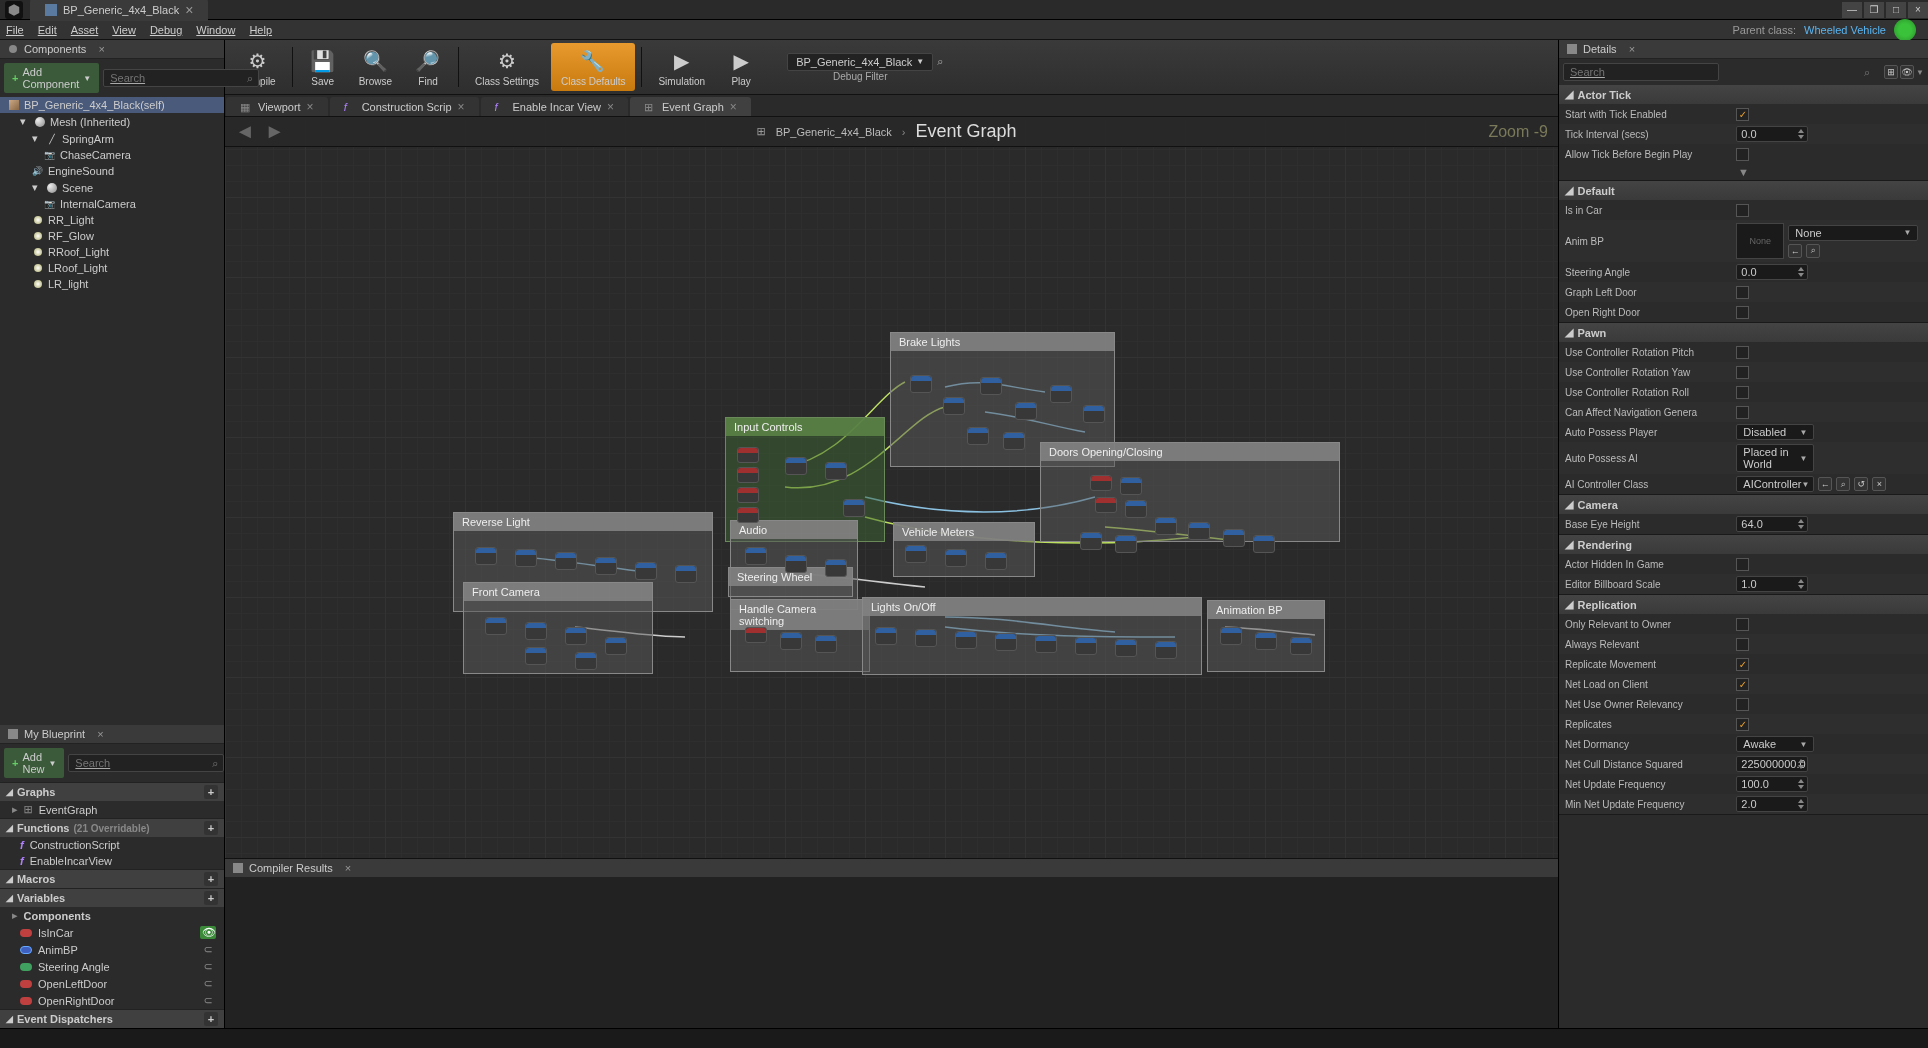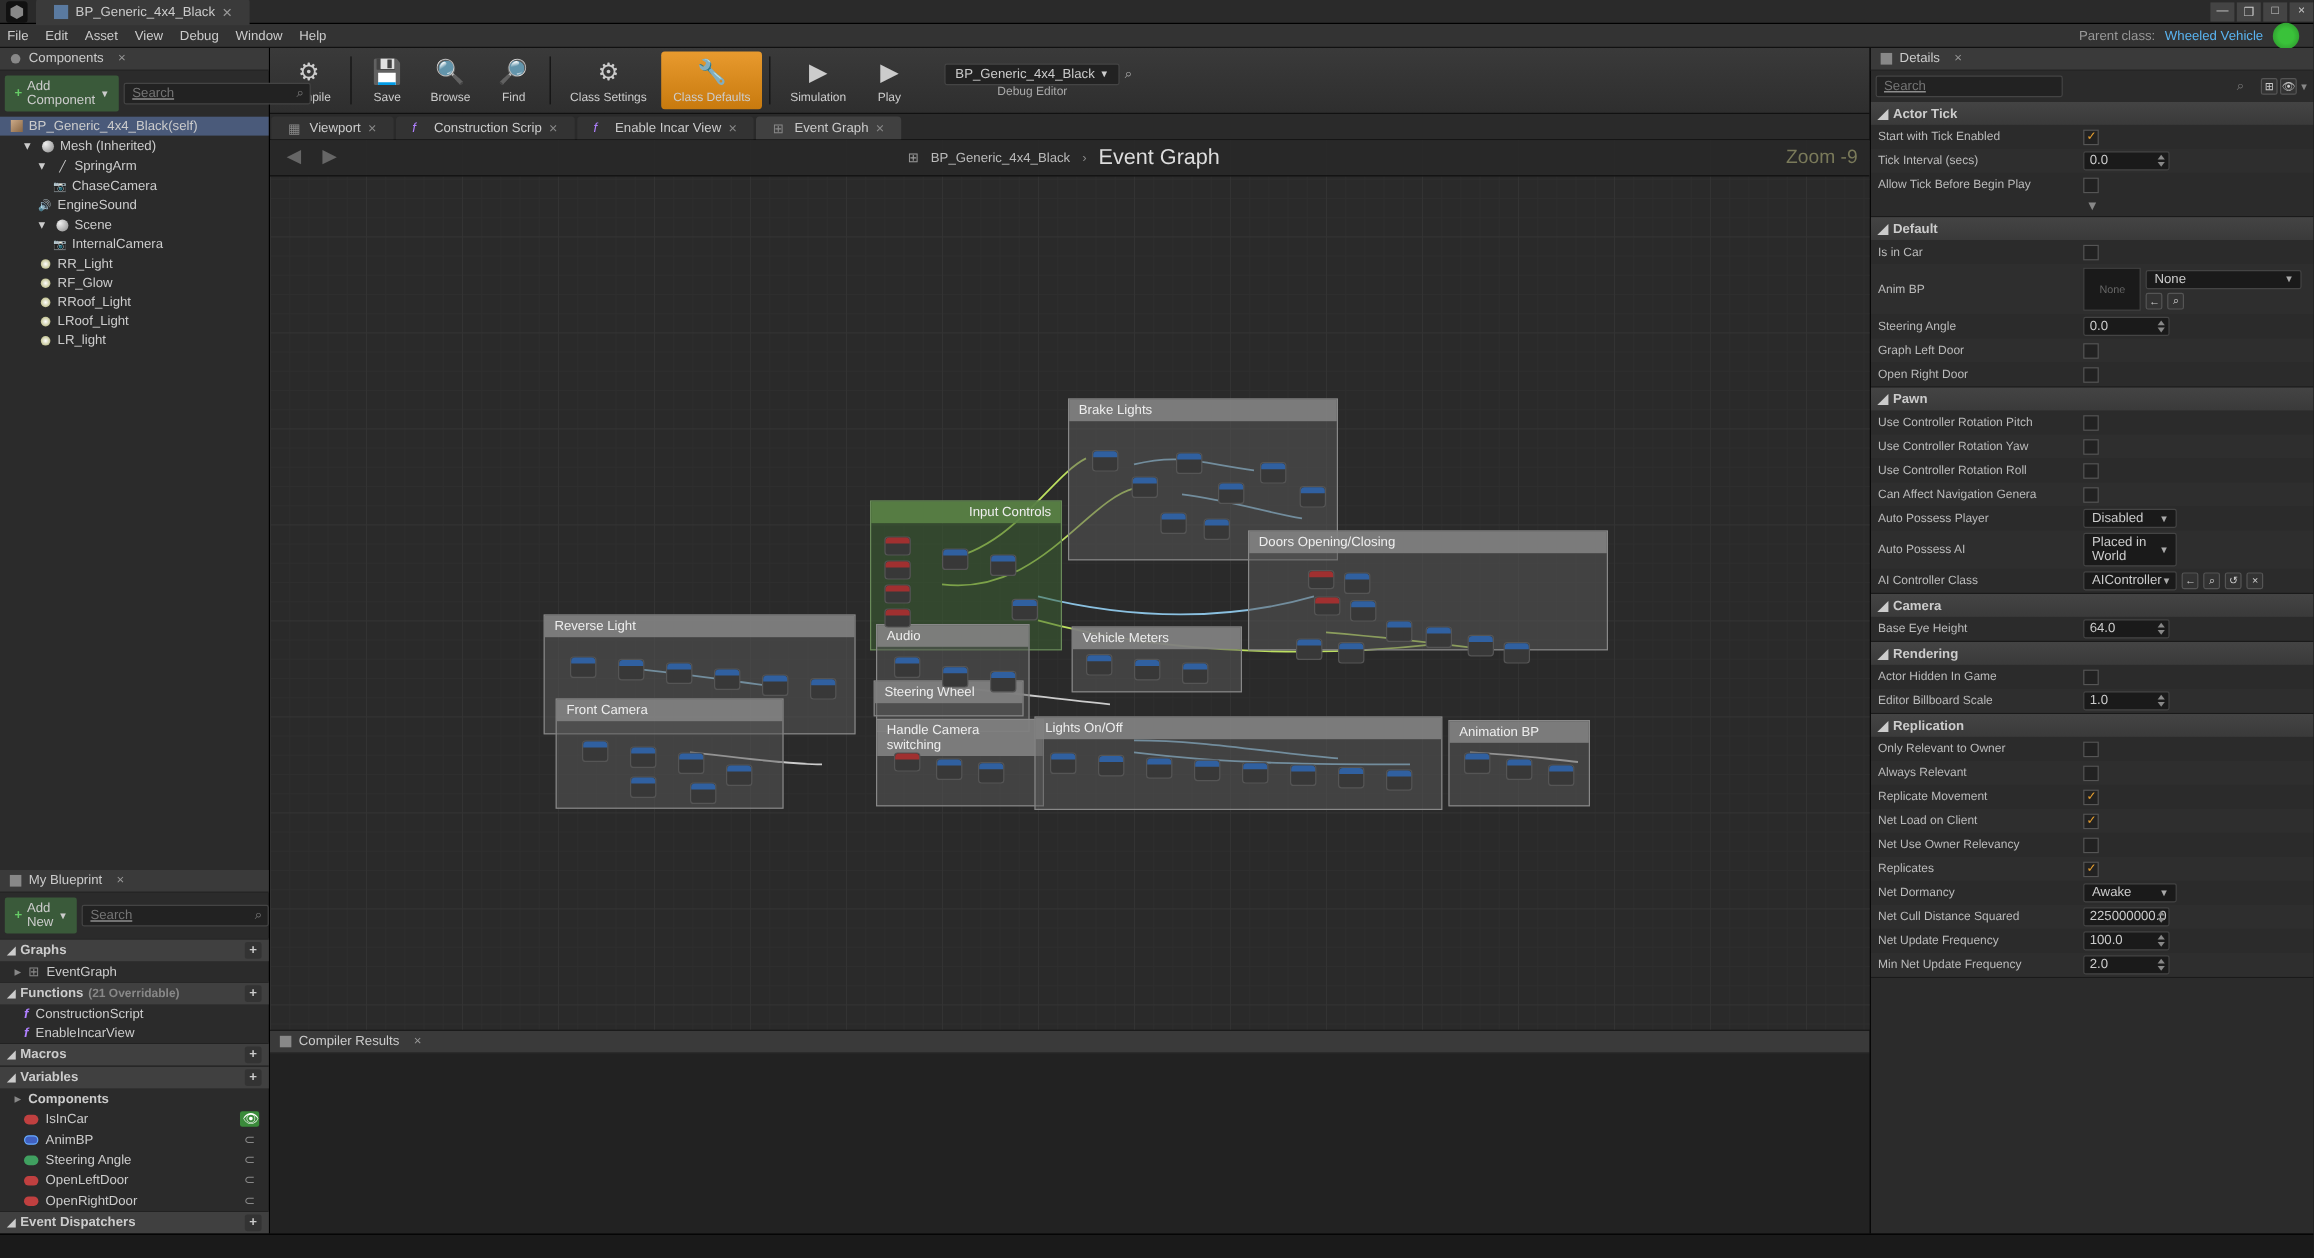--- a/index.html
+++ b/index.html
@@ -6,21 +6,21 @@
 body { background: #1a1a1a; color: #ccc; width: 1928px; height: 1048px; overflow: hidden; position: relative; }
 .title-bar { height: 20px; background: #2a2a2a; display: flex; align-items: center; border-bottom: 1px solid #000; }
 .title-bar .ue-logo { width: 18px; height: 18px; margin: 0 5px; background: #111; border-radius: 3px; display: flex; align-items: center; justify-content: center; }
 .title-tab { background: #3a3a3a; padding: 3px 15px; margin: 0 2px; border-radius: 3px 3px 0 0; display: flex; align-items: center; gap: 6px; }
 .title-tab .x { color: #999; font-size: 14px; }
 .win-controls { margin-left: auto; display: flex; gap: 2px; }
 .win-btn { width: 20px; height: 16px; background: #444; display: flex; align-items: center; justify-content: center; font-size: 10px; }
 .save-badge { width: 22px; height: 22px; background: radial-gradient(circle, #3ac23a 40%, #2a8a2a 100%); border-radius: 50%; margin-right: 6px; }
 
 .menu-bar { height: 20px; background: #333; display: flex; align-items: center; padding: 0 6px; gap: 14px; border-bottom: 1px solid #111; }
-.menu-bar .item { font-size: 11px; color: #ccc; cursor: pointer; }
+.menu-bar .item { font-size: 11px; color: #ccc; cursor: pointer; text-decoration: underline; }
 .menu-right { margin-left: auto; display: flex; align-items: center; gap: 8px; }
 
 .main { display: flex; height: calc(100% - 60px); }
 .left-col { width: 225px; display: flex; flex-direction: column; background: #2b2b2b; border-right: 1px solid #000; }
 .panel-header { background: #3a3a3a; padding: 3px 8px; display: flex; align-items: center; gap: 6px; font-size: 11px; border-bottom: 1px solid #222; }
 .panel-header .close { margin-left: 6px; color: #999; }
 .add-bar { display: flex; gap: 4px; padding: 4px; align-items: center; }
 .add-btn { background: #3a5a3a; padding: 3px 8px; border-radius: 2px; display: flex; align-items: center; gap: 4px; cursor: pointer; }
 .add-btn .plus { color: #6c6; font-weight: bold; }
 .search-box { flex: 1; background: #222; border: 1px solid #444; padding: 2px 6px; color: #aaa; border-radius: 2px; text-decoration: underline; }
@@ -80,21 +80,21 @@
 .nav-arrow { font-size: 20px; color: #666; cursor: pointer; }
 .breadcrumb { margin-left: auto; margin-right: auto; display: flex; align-items: center; gap: 10px; font-size: 15px; }
 .breadcrumb .bp-icon { color: #999; }
 .breadcrumb .sep { color: #888; }
 .breadcrumb .current { font-size: 18px; color: #ddd; }
 .zoom { color: #7a7a5a; font-size: 16px; }
 
 .watermark { position: absolute; right: 20px; bottom: 60px; font-size: 42px; font-weight: bold; color: rgba(200,200,200,0.15); letter-spacing: 4px; pointer-events: none; }
 
 .comment-box { position: absolute; background: rgba(90,90,90,0.5); border: 1px solid #888; }
-.comment-box.green { background: rgba(60,100,50,0.5); border-color: #6a8a5a; text-align: right; }
+.comment-box.green { background: rgba(60,100,50,0.5); border-color: #6a8a5a; }
 .comment-box .comment-title { background: rgba(130,130,130,0.9); padding: 3px 8px; font-size: 11px; color: #eee; }
 .comment-box.green .comment-title { background: rgba(90,130,70,0.9); }
 
 .node { position: absolute; background: #383838; border: 1px solid #555; border-radius: 3px; min-width: 18px; min-height: 14px; }
 .node.red-hdr::before { content:''; position:absolute; top:0; left:0; right:0; height:5px; background:#a03030; border-radius: 3px 3px 0 0; }
 .node.blue-hdr::before { content:''; position:absolute; top:0; left:0; right:0; height:5px; background:#3060a0; border-radius: 3px 3px 0 0; }
 
 .compiler-panel { height: 170px; background: #2b2b2b; border-top: 1px solid #111; display: flex; flex-direction: column; }
 .compiler-body { flex: 1; background: #222; }
 .clear-link { color: #888; text-align: right; padding: 4px 10px; }
@@ -403,21 +403,21 @@
           </div>
         </div>
       <div style="display:flex;flex-direction:column;align-items:center;margin-left:10px">
         <div style="display:flex;align-items:center;gap:4px">
           <div class="debug-combo">
             <span>BP_Generic_4x4_Black</span>
             <span class="caret">▼</span>
           </div>
           <span style="color:#aaa">⌕</span>
         </div>
-        <div class="debug-label">Debug Editor</div>
+        <div class="debug-label">Debug Filter</div>
       </div>
     </div>
 
     <div class="viewtabs" id="viewtabs">
         <div class="vtab">
           <span class="vicon" style="color: rgb(136, 136, 136);">▦</span>
           <span>Viewport</span>
           <span class="x">×</span>
         </div>
         <div class="vtab">

